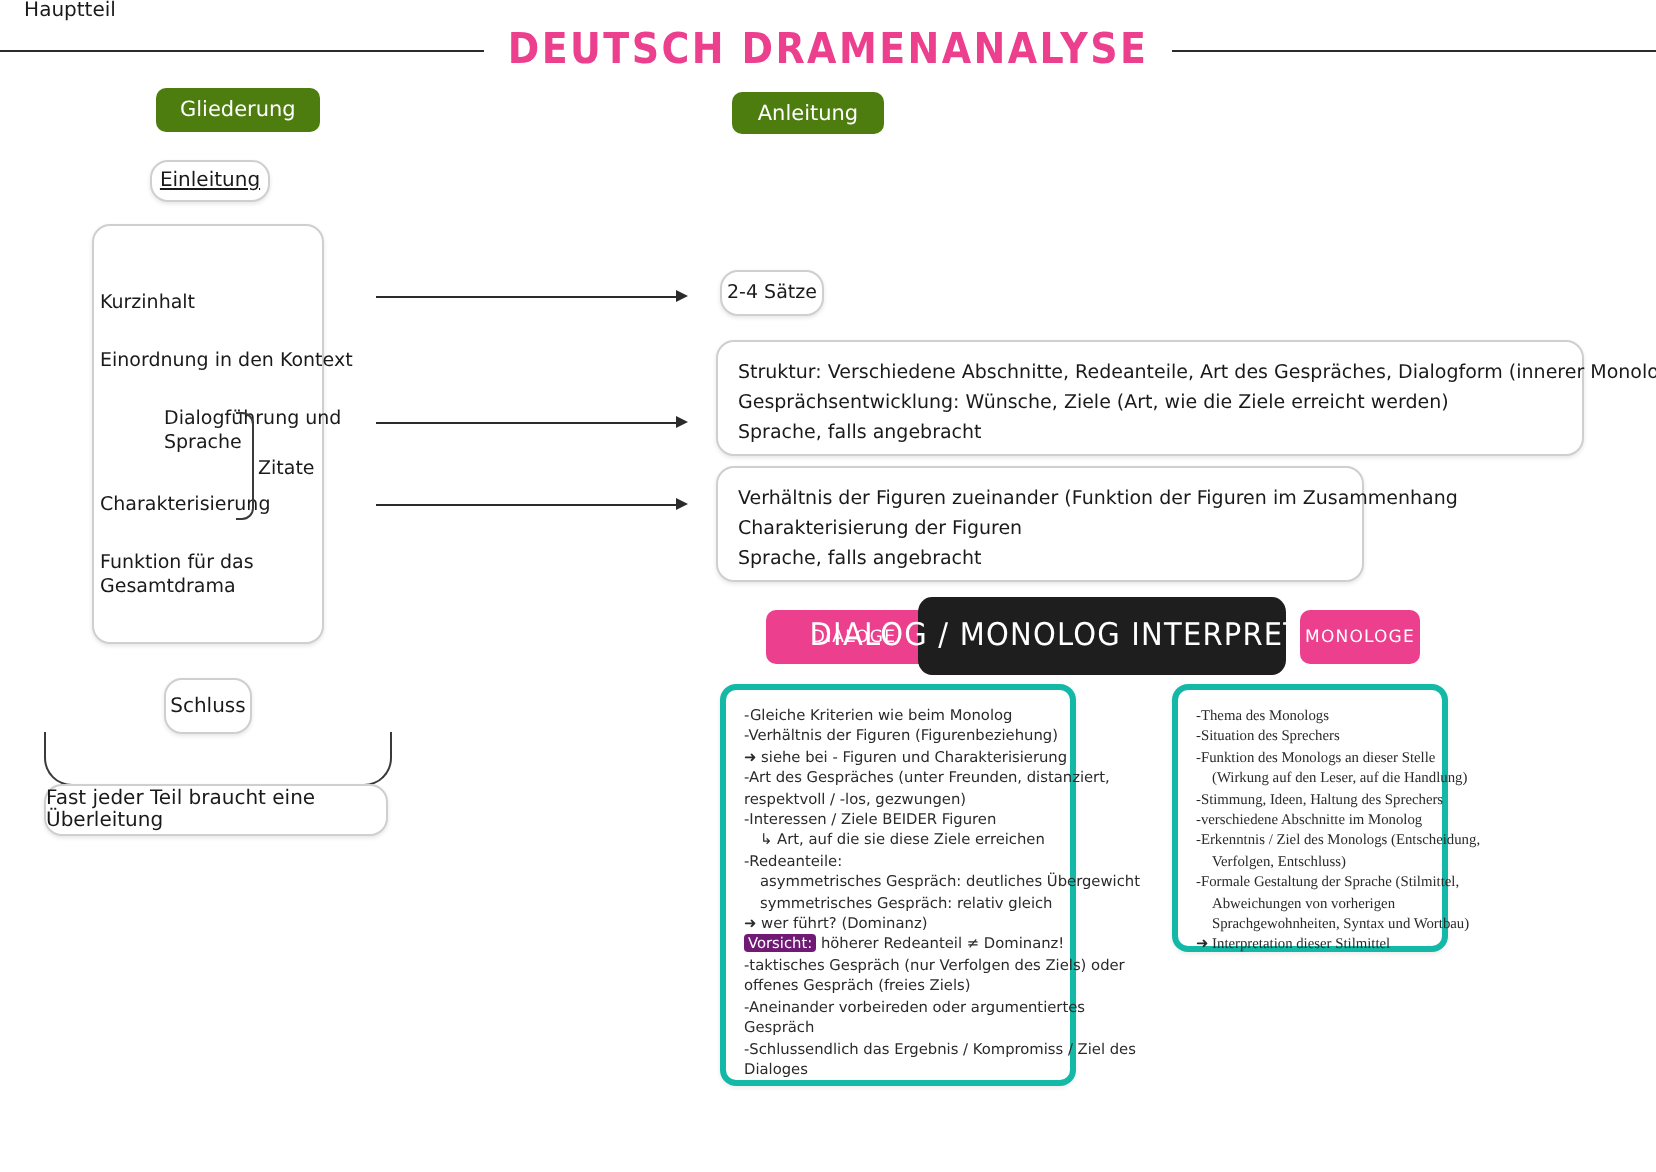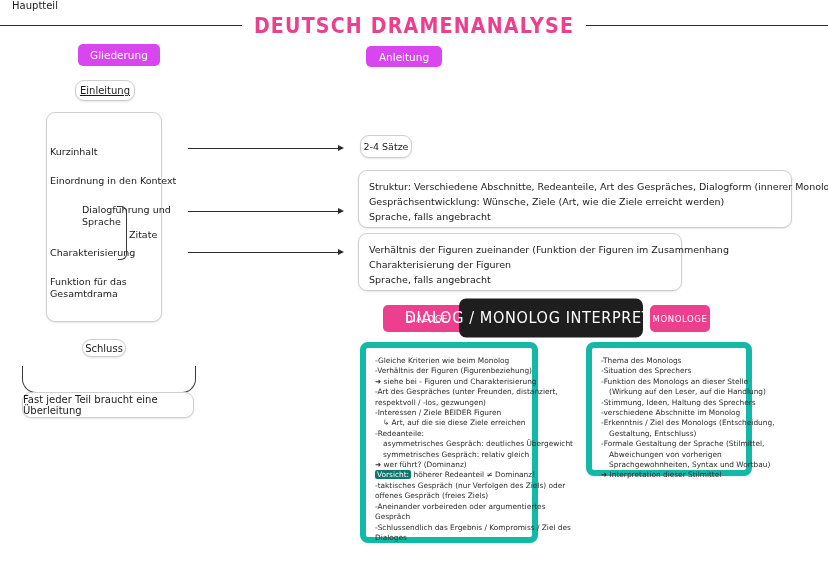--- a/index.html
+++ b/index.html
@@ -38,21 +38,21 @@
     font-size: 19px;
     font-weight: bold;
     letter-spacing: 1.2px;
     padding: 0 12px;
     white-space: nowrap;
     transform: scaleY(1.12);
   }
 
   
   .dark-pill {
-    background: #d946ef;
+    background: #4d7c0f;
     color: #ffffff;
     border-radius: 5px;
     font-size: 10.5px;
     display: flex;
     align-items: center;
     justify-content: center;
     padding: 0 12px;
     white-space: nowrap;
   }
 
@@ -135,34 +135,34 @@
     display: flex;
     align-items: center;
     justify-content: center;
     white-space: nowrap;
     transform: scaleY(1.08);
   }
 
   
   .note-col {
     position: absolute;
-    border: 6px solid #14b8a6;
+    border: 3px solid #14b8a6;
     border-radius: 8px;
     background: #ffffff;
     box-shadow: 0 1px 2px rgba(0,0,0,0.08);
     box-sizing: border-box;
     padding: 8px 9px;
     font-size: 7.4px;
     line-height: 10.4px;
     color: #2a2a2a;
   }
   .note-col .ln { white-space: nowrap; }
   .note-col .ind { padding-left: 8px; }
   .hl {
-    background: #0f766e;
+    background: #701a75;
     color: #ffffff;
     padding: 0 2px;
     border-radius: 2px;
   }
 
   
   .bracket {
     position: absolute;
     border: 1px solid #3a3a3a;
     border-left: none;
@@ -188,21 +188,21 @@
   }
   #ueberleitung-box {
     left: 22px;
     top: 392px;
     width: 172px;
     height: 26px;
   }
   #schluss-pill {
     left: 82px;
     top: 339px;
-    height: 18px;
+    height: 28px;
     text-align: center;
   }
   #einleitung-pill {
     left: 75px;
     top: 80px;
     height: 21px;
   }
   #gliederung-pill {
     left: 78px;
     top: 44px;
@@ -308,26 +308,26 @@
     <div class="ln ind">symmetrisches Gespräch: relativ gleich</div>
     <div class="ln">➜ wer führt? (Dominanz)</div>
     <div class="ln"><span class="hl">Vorsicht:</span> höherer Redeanteil ≠ Dominanz!</div>
     <div class="ln">-taktisches Gespräch (nur Verfolgen des Ziels) oder</div>
     <div class="ln">offenes Gespräch (freies Ziels)</div>
     <div class="ln">-Aneinander vorbeireden oder argumentiertes</div>
     <div class="ln">Gespräch</div>
     <div class="ln">-Schlussendlich das Ergebnis / Kompromiss / Ziel des</div>
     <div class="ln">Dialoges</div>
   </div>
-<div class="note-col" id="monologe-col" style="left:586px; top:342px; width:166px; height:134px;">
+<div class="note-col" id="monologe-col" style="left:586px; top:342px; width:138px; height:134px;font-family:Liberation Serif, serif;">
     <div class="ln">-Thema des Monologs</div>
     <div class="ln">-Situation des Sprechers</div>
     <div class="ln">-Funktion des Monologs an dieser Stelle</div>
     <div class="ln ind">(Wirkung auf den Leser, auf die Handlung)</div>
     <div class="ln">-Stimmung, Ideen, Haltung des Sprechers</div>
     <div class="ln">-verschiedene Abschnitte im Monolog</div>
     <div class="ln">-Erkenntnis / Ziel des Monologs (Entscheidung,</div>
-    <div class="ln ind">Gestaltung, Entschluss)</div>
+    <div class="ln ind">Verfolgen, Entschluss)</div>
     <div class="ln">-Formale Gestaltung der Sprache (Stilmittel,</div>
     <div class="ln ind">Abweichungen von vorherigen</div>
     <div class="ln ind">Sprachgewohnheiten, Syntax und Wortbau)</div>
     <div class="ln">➜ Interpretation dieser Stilmittel</div>
   </div>
 
 </body></html>

